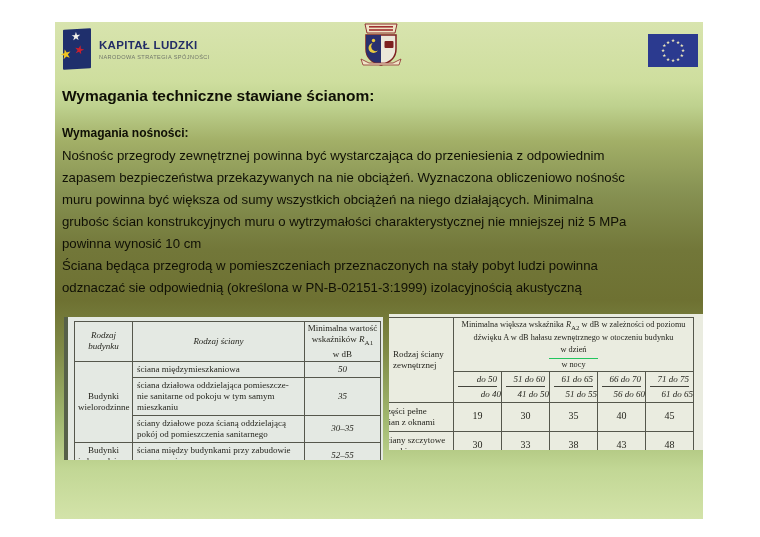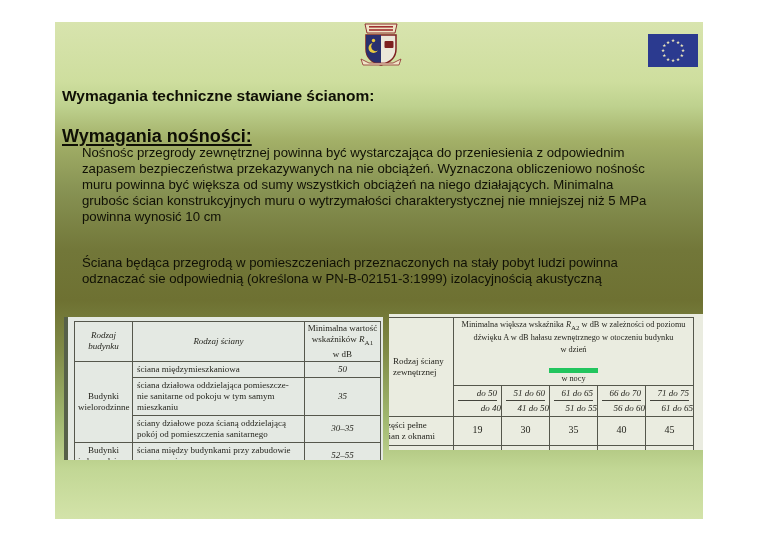--- a/index.html
+++ b/index.html
@@ -17,25 +17,25 @@
   .kl-title{font-size:11.5px;font-weight:bold;color:#222c66;letter-spacing:.3px;}
   .kl-sub{font-size:5.6px;color:#70756a;letter-spacing:.4px;margin-top:3px;}
   .crest{position:absolute;left:296px;top:-1px;width:60px;height:52px;}
   .eu{position:absolute;right:5px;top:12px;display:flex;align-items:center;gap:8px;}
   .eu-txt{text-align:right;color:#2a2a26;}
   .eu-l1{font-size:9.5px;font-weight:bold;letter-spacing:.2px;}
   .eu-l2{font-size:8.5px;margin-top:1px;}
   .eu-flag{display:block;}
   
   .title{position:absolute;left:7px;top:65px;font-size:15.5px;font-weight:bold;color:#0f0f05;}
-  .heading{position:absolute;left:7px;font-size:18px;font-weight:bold;color:#0f0f05;
-    text-decoration:underline;text-decoration-thickness:1.5px;text-underline-offset:2px;}
+  .heading{position:absolute;left:7px;font-size:12px;font-weight:bold;color:#0f0f05;
+    text-decoration-thickness:1.5px;text-underline-offset:2px;}
   .h1{top:104px;}
   .h2{top:215px;}
-  .para{position:absolute;left:7px;width:636px;font-size:13.2px;line-height:16px;color:#101005;white-space:pre-line;margin-left:20px;}
+  .para{position:absolute;left:7px;width:636px;font-size:13.2px;line-height:22px;color:#101005;white-space:pre-line;}
   .p1{top:123px;}
   .p2{top:233px;}
   
   .scan{position:absolute;overflow:hidden;}
   .scan-left{left:9px;top:295px;width:319px;height:143px;background:#e4e9e3;padding:4px 3px 3px 6px;
     border-left:4px solid #566049;box-sizing:border-box;}
   .scan-right{left:334px;top:292px;width:314px;height:136px;background:#eaece0;padding:3px 0 3px 0;box-sizing:border-box;}
   .tbl{border-collapse:collapse;font-family:"Liberation Serif",serif;color:#26261f;table-layout:fixed;}
   .tbl td,.tbl th{border:1px solid #55574c;font-weight:normal;}
   .pre{white-space:pre-line;}
@@ -45,34 +45,45 @@
   .tl{width:306px;font-size:9px;line-height:11px;}
   .tl th{text-align:center;vertical-align:middle;padding:1px 2px;}
   .tl .wl{text-align:left;padding:2px 4px;vertical-align:top;}
   .tl .bld{text-align:center;padding:2px 3px;vertical-align:middle;}
   .tl .vl{text-align:center;vertical-align:middle;}
   
   .tr2{width:316px;font-size:9px;line-height:10.5px;margin-left:-12px;}
   .tr2 .rh{vertical-align:middle;text-align:left;padding:2px 2px 2px 15px;}
   .tr2 .mh{padding:2px 2px 1px;text-align:center;font-size:8.3px;line-height:10px;}
   .frac{margin-top:2px;text-align:center;}
-  .frac .ft{display:inline-block;border-bottom:5px solid #22c55e;padding:0 11px 13px;}
+  .frac .ft{display:inline-block;border-bottom:1px solid #22c55e;padding:0 11px 3px;}
   .frac .fb{display:block;padding-top:1px;}
   .ch td{text-align:right;padding:0;}
   .ch .ft{display:block;margin:0 4px;padding:2px 0;border-bottom:1px solid #44443c;}
   .ch .fb{display:block;padding:2px 0;}
   .tr2 .rl{text-align:left;padding:2px 2px 2px 3px;vertical-align:middle;height:24px;}
   .tr2 .nv{text-align:center;vertical-align:middle;font-size:10px;}
 </style>
 </head>
 <body>
 
 <div class="slide">
 
   <div class="hdr">
+    <div class="kl">
+      <div class="kl-flag">
+        <span class="s1"></span>
+        <span class="s2"></span>
+        <span class="s3"></span>
+      </div>
+      <div class="kl-txt">
+        <div class="kl-title">KAPITAŁ LUDZKI</div>
+        <div class="kl-sub">NARODOWA STRATEGIA SPÓJNOŚCI</div>
+      </div>
+    </div>
 
     <div class="crest">
       <svg viewBox="0 0 60 52" width="60" height="52">
         <path d="M14 3 h32 l-2 9 h-28 z" fill="#efe5c6" stroke="#8f2f2f" stroke-width="1"></path>
         <rect x="18" y="5" width="24" height="1.6" fill="#a03030"></rect>
         <rect x="18" y="8.2" width="24" height="1.6" fill="#a03030"></rect>
         <path d="M15 14 h30 v14 q0 12 -15 16 q-15 -4 -15 -16 z" fill="#ece8da" stroke="#7d2020" stroke-width="1.5"></path>
         <path d="M15 14 h15 v30 q-15 -4 -15 -16 z" fill="#28306e"></path>
         <circle cx="22.5" cy="27" r="5" fill="#e8c93e"></circle>
         <circle cx="24.8" cy="25.6" r="4.6" fill="#28306e"></circle>

